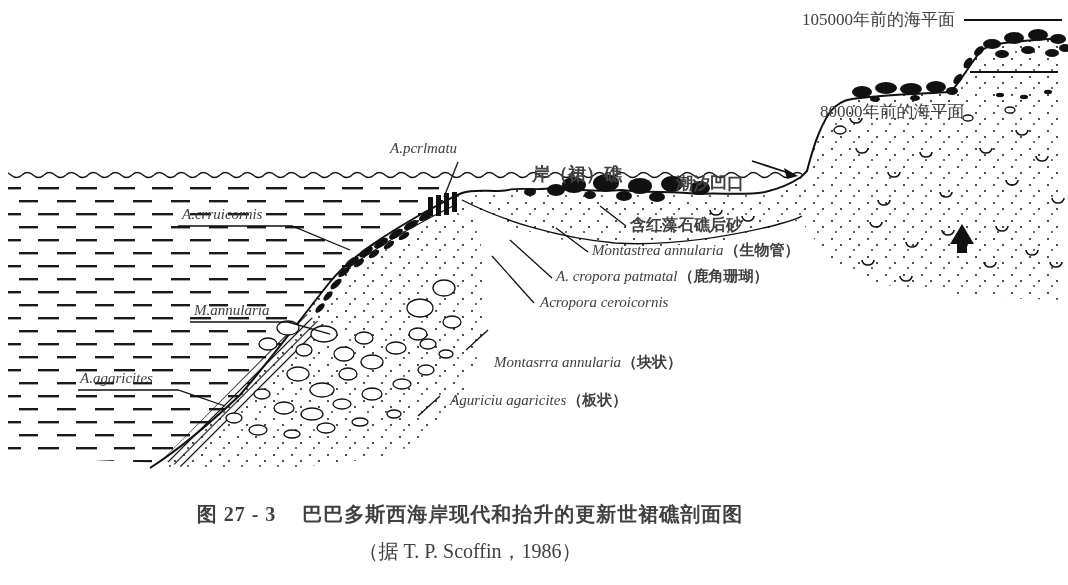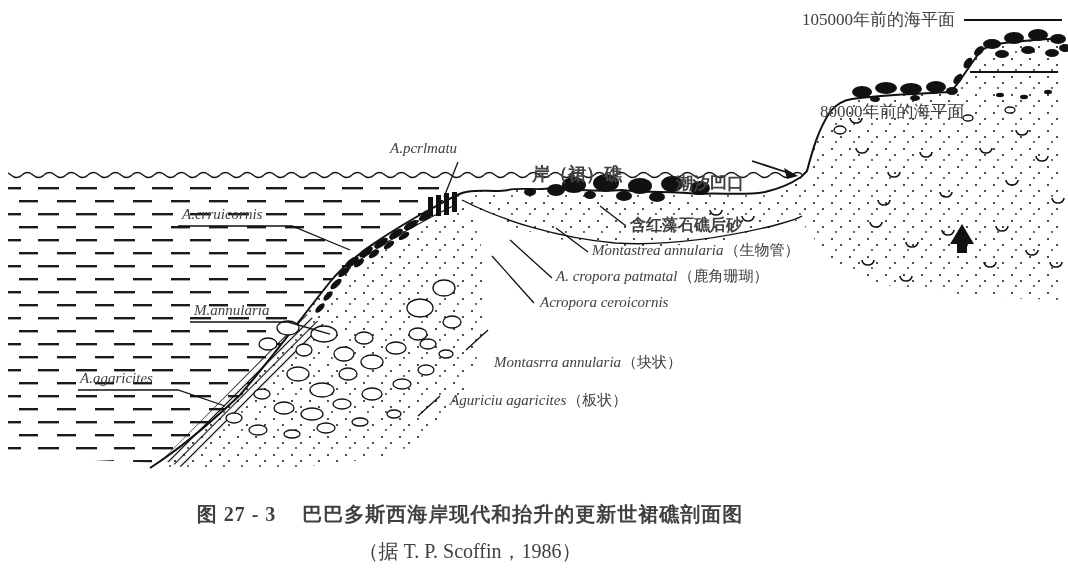--- a/index.html
+++ b/index.html
@@ -9,21 +9,21 @@
   }
   #drawing{position:absolute;left:0;top:0;}
   .lbl{position:absolute;white-space:nowrap;line-height:1.15;color:#404040;}
   .latin{font-style:italic;}
   .cjk-bold{font-weight:700;margin-top:28px;}
   .cjk-semib{font-weight:600;}
   .fs15{font-size:15px;}
   .fs16{font-size:16px;}
   .fs17{font-size:17px;}
   .fs18{font-size:18px;}
-  .cn{margin-left:1px;font-style:normal;font-weight:400;}
+  .cn{margin-left:1px;font-style:normal;font-weight:700;}
   .caption-line{position:absolute;left:0;width:940px;text-align:center;}
   .cap-title{top:503px;font-size:20px;font-weight:700;letter-spacing:1px;}
   .cap-src{top:540px;font-size:20px;font-weight:400;}
   .capnum{margin-right:26px;}
 </style>
 </head>
 <body>
 
 <div id="stage">
 

